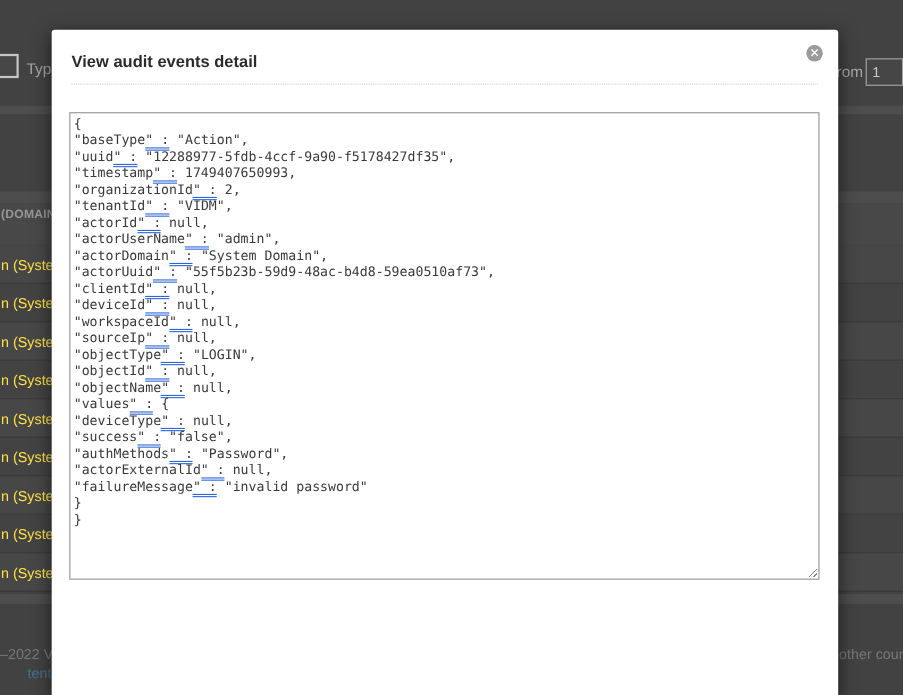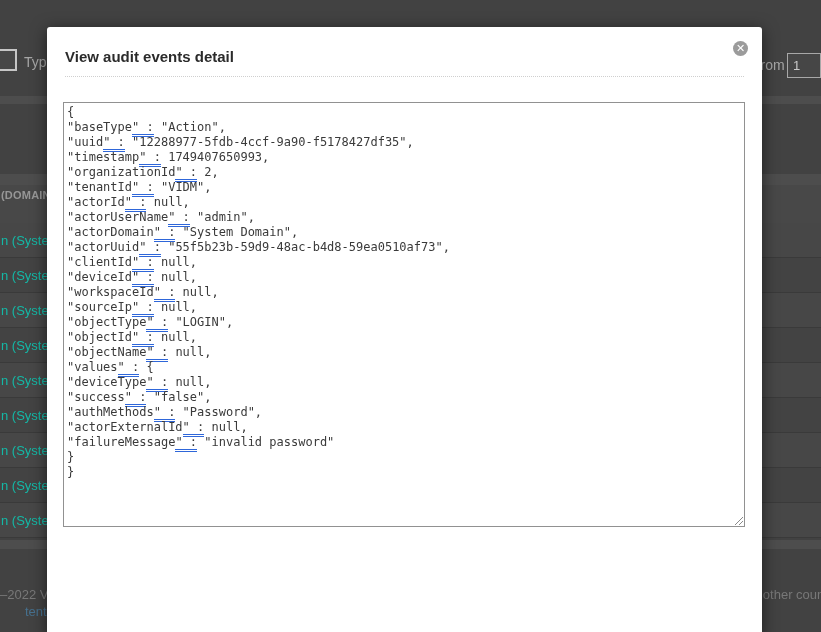--- a/index.html
+++ b/index.html
@@ -23,21 +23,21 @@
   .bg-from-label{position:absolute;left:752px;top:57px;font-size:14px;color:#a6a6a6;}
   .bg-from-input{position:absolute;left:787px;top:53px;width:34px;height:25px;
     border:1px solid #a8a8a8;background:#464646;box-sizing:border-box;
     font-size:13px;color:#c9c9c9;padding:4px 0 0 5px;}
   .bg-header-band{position:absolute;left:0;right:0;top:185px;height:38px;background:#484848;}
   .bg-domain-header{position:absolute;left:1px;top:4px;font-size:11px;font-weight:bold;
     color:#979797;letter-spacing:.2px;}
   .bg-rows{position:absolute;left:0;right:0;top:223px;}
   .brow{height:35px;background:#474747;border-bottom:1px solid #3a3a3a;box-sizing:border-box;}
   .brow.alt{background:#434343;}
-  .brow-text{display:inline-block;padding:10px 0 0 1px;font-size:13px;color:#14b8a6;}
+  .brow-text{display:inline-block;padding:10px 0 0 1px;font-size:13px;color:#fde047;}
   .bg-footer-line1{position:absolute;left:0;top:587px;width:900px;font-size:13px;color:#787878;
     white-space:nowrap;}
   .bg-footer-line2{position:absolute;left:0;top:604px;font-size:13px;color:var(--link-blue);
     text-decoration:none;padding-left:25px;}
 
   
   .modal{position:absolute;left:47px;top:27px;width:715px;height:611px;background:#ffffff;
     border-radius:3px;box-shadow:0 3px 16px rgba(0,0,0,.55);}
   .modal-title{position:absolute;left:18px;top:21px;font-size:15px;font-weight:bold;color:#2b2b2b;}
   .close-btn{position:absolute;left:686px;top:14px;width:16px;height:16px;cursor:pointer;}

